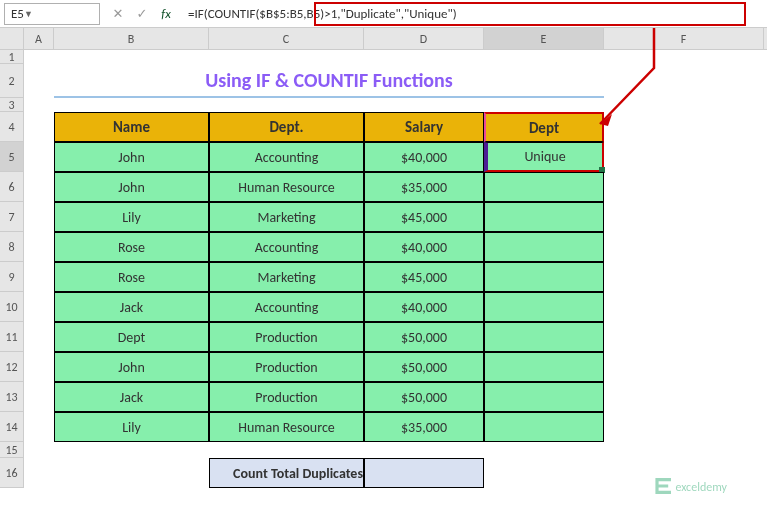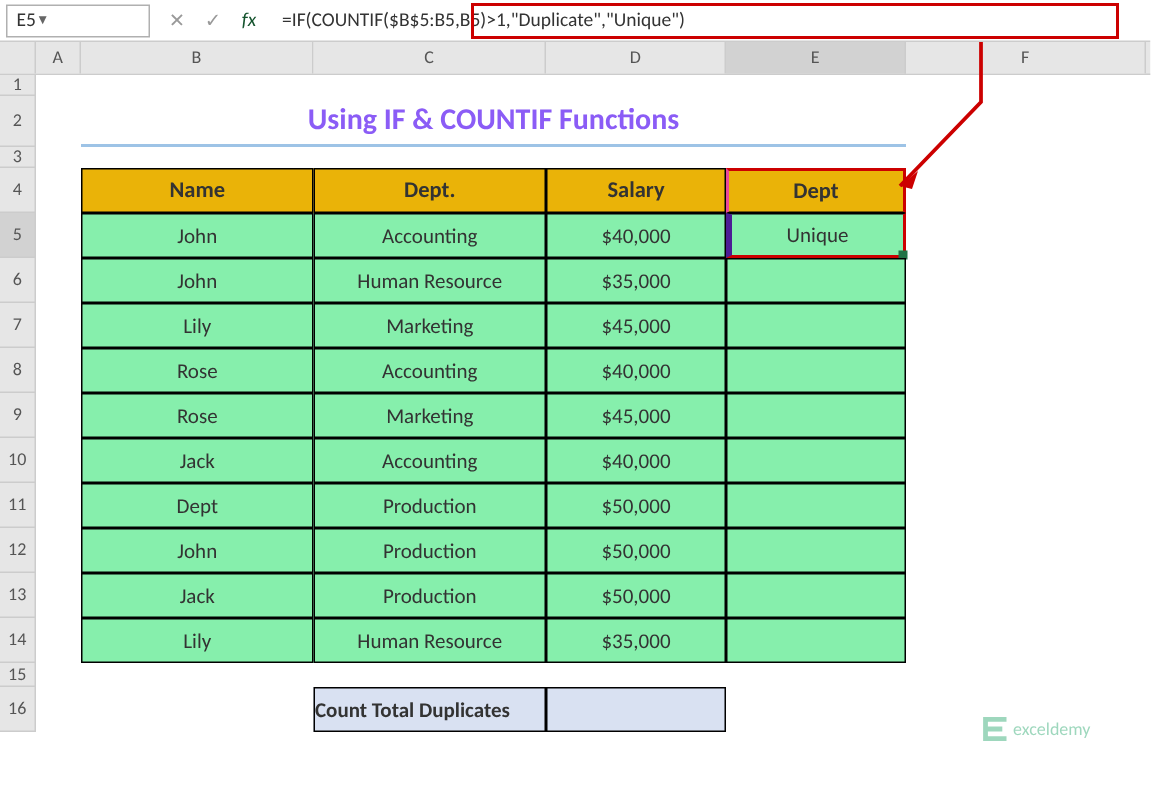--- a/index.html
+++ b/index.html
@@ -218,21 +218,21 @@
     <div class="cell cA"></div>
     <div class="cell" style="width:550px"></div>
     <div class="cell cF"></div>
   </div>
 
   <div class="row">
     <div class="rhdr">16</div>
     <div class="cell cA"></div>
     <div class="cell cB"></div>
     <div class="cell cC cdup">
-        <span style="width:100%;text-align:left">Count Total Duplicates</span>
+        <span style="width:100%;text-align:right">Count Total Duplicates</span>
       </div>
     <div class="cell cD cdup"></div>
     <div class="cell cE"></div>
     <div class="cell cF"></div>
   </div>
 </div>
 
 <svg class="arrow-line" style="top:0;left:0" width="767" height="530">
   <path d="M 654 28 L 654 68 L 600 124" stroke="#c00" stroke-width="2.5" fill="none"></path>
   <polygon points="600,124 612,114 608,126" fill="#c00"></polygon>

